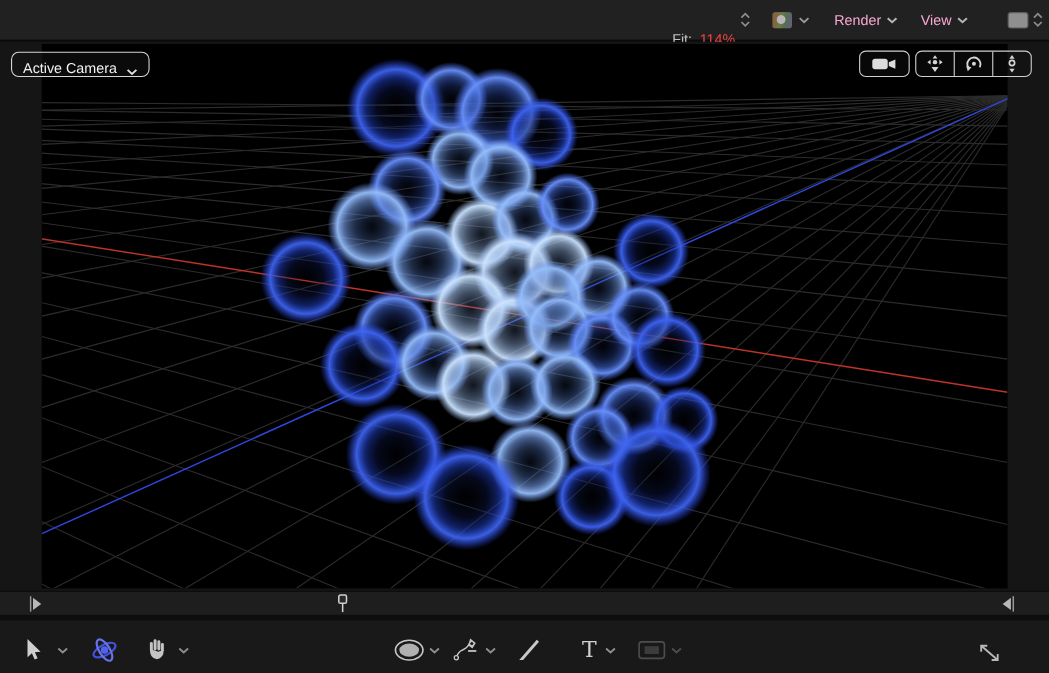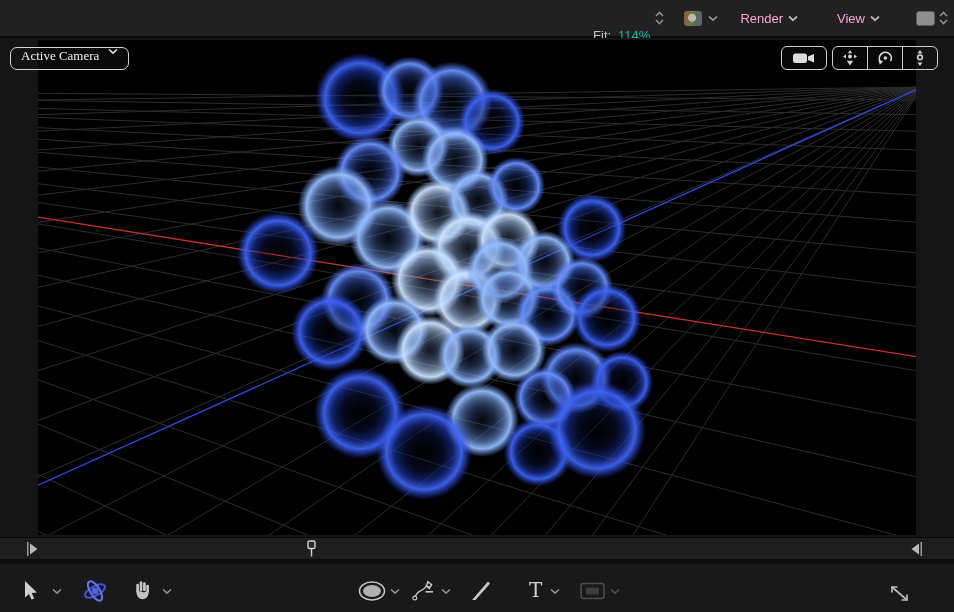--- a/index.html
+++ b/index.html
@@ -9,40 +9,40 @@
     -webkit-font-smoothing:antialiased;
   }
   
   .topbar{
     position:absolute;left:0;top:0;width:954px;height:38px;
     background:#212121;border-bottom:2px solid #0a0a0a;
     display:flex;align-items:center;justify-content:flex-end;
     box-sizing:border-box;padding-right:6px;
   }
   .topbar .lbl{font-size:13px;color:#c2c2c2;margin-top:34px;}
-  .topbar .dim{color:#14b8a6;}
+  .topbar .dim{color:#ef4444;}
   .topbar .menu-lbl{font-size:13px;color:#f9a8d4;}
   .swatch{
     width:18px;height:15px;border-radius:3px;margin-left:20px;
     background:
       radial-gradient(circle at 45% 45%, rgba(190,185,190,.95) 0 28%, rgba(190,185,190,0) 34%),
       linear-gradient(100deg,#8a5a3c 0%,#6f7a48 45%,#51704d 65%,#6a5a8a 100%);
   }
   .graybox{
     width:19px;height:15px;border-radius:3px;margin-left:36px;
     background:#8f8f8f;border:1px solid #5c5c5c;box-sizing:border-box;
   }
   
   .canvas-gutter{position:absolute;left:0;top:38px;width:954px;height:499px;background:#151515;}
   .viewport{position:absolute;left:38px;top:2px;width:878px;height:495px;background:#000;overflow:hidden;}
   .viewport svg{display:block;}
   .cam-pill{
     position:absolute;left:10px;top:9px;height:23px;
     border:1.5px solid #d6d6d6;border-radius:7px;background:rgba(18,18,18,.55);
-    display:flex;align-items:flex-start;padding:0 10px;box-sizing:border-box;font-family:Liberation Serif, serif;
+    display:flex;align-items:flex-end;padding:0 10px;box-sizing:border-box;
   }
   .cam-pill span{font-size:13px;color:#f2f2f2;}
   .viewtools{position:absolute;right:16px;top:8px;display:flex;gap:5px;}
   .vt-btn{
     height:24px;border:1.5px solid #cfcfcf;border-radius:6px;background:rgba(18,18,18,.45);
     display:flex;align-items:center;justify-content:center;box-sizing:border-box;
   }
   .vt-single{width:46px;}
   .vt-group{width:106px;padding:0;}
   .vt-cell{flex:1;height:100%;display:flex;align-items:center;justify-content:center;}
@@ -73,21 +73,21 @@
     <path d="M1,9 L4.5,12.5 L8,9" stroke="#8e8e8e" stroke-width="1.6" fill="none"></path>
   </svg>
   <div class="swatch"></div>
   <svg class="chev" style="margin-left:6px" width="10" height="7">
     <path d="M1,1.5 L5,5.2 L9,1.5" stroke="#9a9a9a" stroke-width="1.7" fill="none"></path>
   </svg>
   <span class="menu-lbl" style="margin-left:22px">Render</span>
   <svg class="chev" style="margin-left:5px" width="10" height="7">
     <path d="M1,1.5 L5,5.2 L9,1.5" stroke="#b5b5b5" stroke-width="1.8" fill="none"></path>
   </svg>
-  <span class="menu-lbl" style="margin-left:39px">View</span>
+  <span class="menu-lbl" style="margin-left:21px">View</span>
   <svg class="chev" style="margin-left:5px" width="10" height="7">
     <path d="M1,1.5 L5,5.2 L9,1.5" stroke="#b5b5b5" stroke-width="1.8" fill="none"></path>
   </svg>
   <div class="graybox"></div>
   <svg class="chev" style="margin-left:4px" width="9" height="14">
     <path d="M1,5 L4.5,1.5 L8,5" stroke="#8e8e8e" stroke-width="1.6" fill="none"></path>
     <path d="M1,9 L4.5,12.5 L8,9" stroke="#8e8e8e" stroke-width="1.6" fill="none"></path>
   </svg>
 </div>
 

